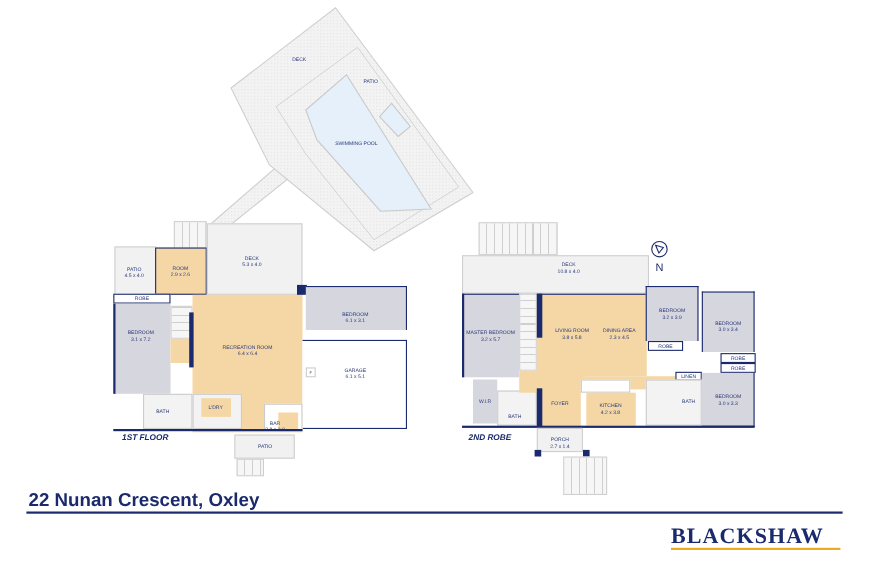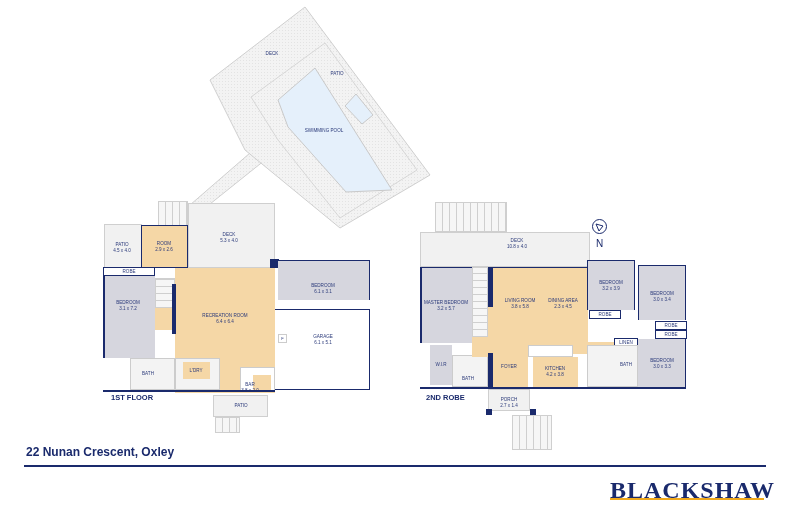--- a/index.html
+++ b/index.html
@@ -6,26 +6,26 @@
   body{width:790px;height:527px;position:relative;overflow:hidden;font-family:"Liberation Sans",sans-serif;}
   .abs{position:absolute;}
   .deck{background:#f1f1f1;border:1px solid #cfcfcf;box-sizing:border-box;}
   .warm{background:#f5d7a6;}
   .bed{background:#d6d6de;}
   .wet{background:#f3f3f3;border:1px solid #cccccc;box-sizing:border-box;}
   .wall{background:#1a2a6c;}
   .thin{border:1.5px solid #1a2a6c;box-sizing:border-box;}
   .lbl{position:absolute;color:#2b3a7a;font-size:4.6px;text-align:center;line-height:6px;white-space:nowrap;transform:translateX(-50%);}
   .robe{position:absolute;background:#fff;border:1px solid #1a2a6c;box-sizing:border-box;color:#2b3a7a;font-size:4.6px;text-align:center;}
-  .floorlbl{position:absolute;font-weight:bold;color:#1a2a6c;font-size:7.5px;}
+  .floorlbl{position:absolute;font-weight:bold;color:#1a2a6c;font-size:7.5px;font-style:italic;}
   .stairs{background:repeating-linear-gradient(90deg,#f6f6f6 0 6px,#cfcfcf 6px 7px);border:1px solid #cfcfcf;box-sizing:border-box;}
   .stairs-h{background:repeating-linear-gradient(0deg,#f6f6f6 0 6px,#cfcfcf 6px 7px);border:1px solid #cfcfcf;box-sizing:border-box;}
-  .title{position:absolute;left:26px;top:445px;font-weight:bold;font-size:12px;color:#1a2a6c;}
+  .title{position:absolute;left:26px;top:445px;font-weight:bold;font-size:17px;color:#1a2a6c;}
   .rule{position:absolute;left:24px;top:465px;width:742px;height:1.5px;background:#1a2a6c;}
-  .brand{position:absolute;left:610px;top:477px;font-family:"Liberation Serif",serif;font-weight:bold;font-size:24px;letter-spacing:1px;color:#1a2a6c;}
+  .brand{position:absolute;left:610px;top:477px;font-family:"Liberation Serif",serif;font-weight:bold;font-size:20px;letter-spacing:1px;color:#1a2a6c;}
   .brandline{position:absolute;left:610px;top:498px;width:154px;height:2px;background:#f0a81c;}
 </style>
 </head>
 <body>
 
 <div class="abs" style="left:0;top:0;width:790px;height:230px;">
   <svg width="790" height="230" style="position:absolute;left:0;top:0;">
     <defs>
       <pattern id="hatch" width="3" height="3" patternUnits="userSpaceOnUse">
         <rect width="3" height="3" fill="#f3f3f3"></rect>

